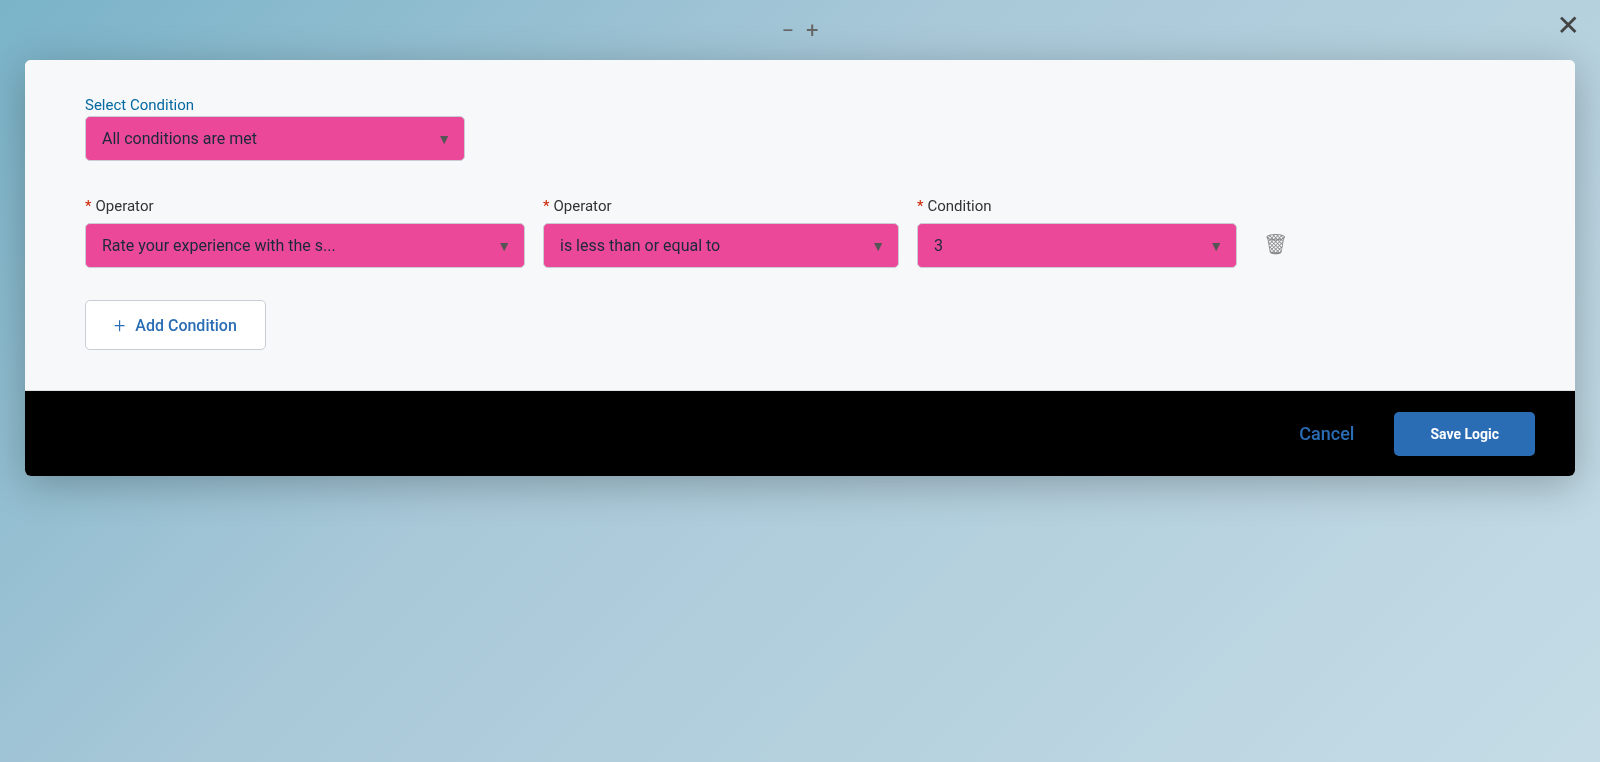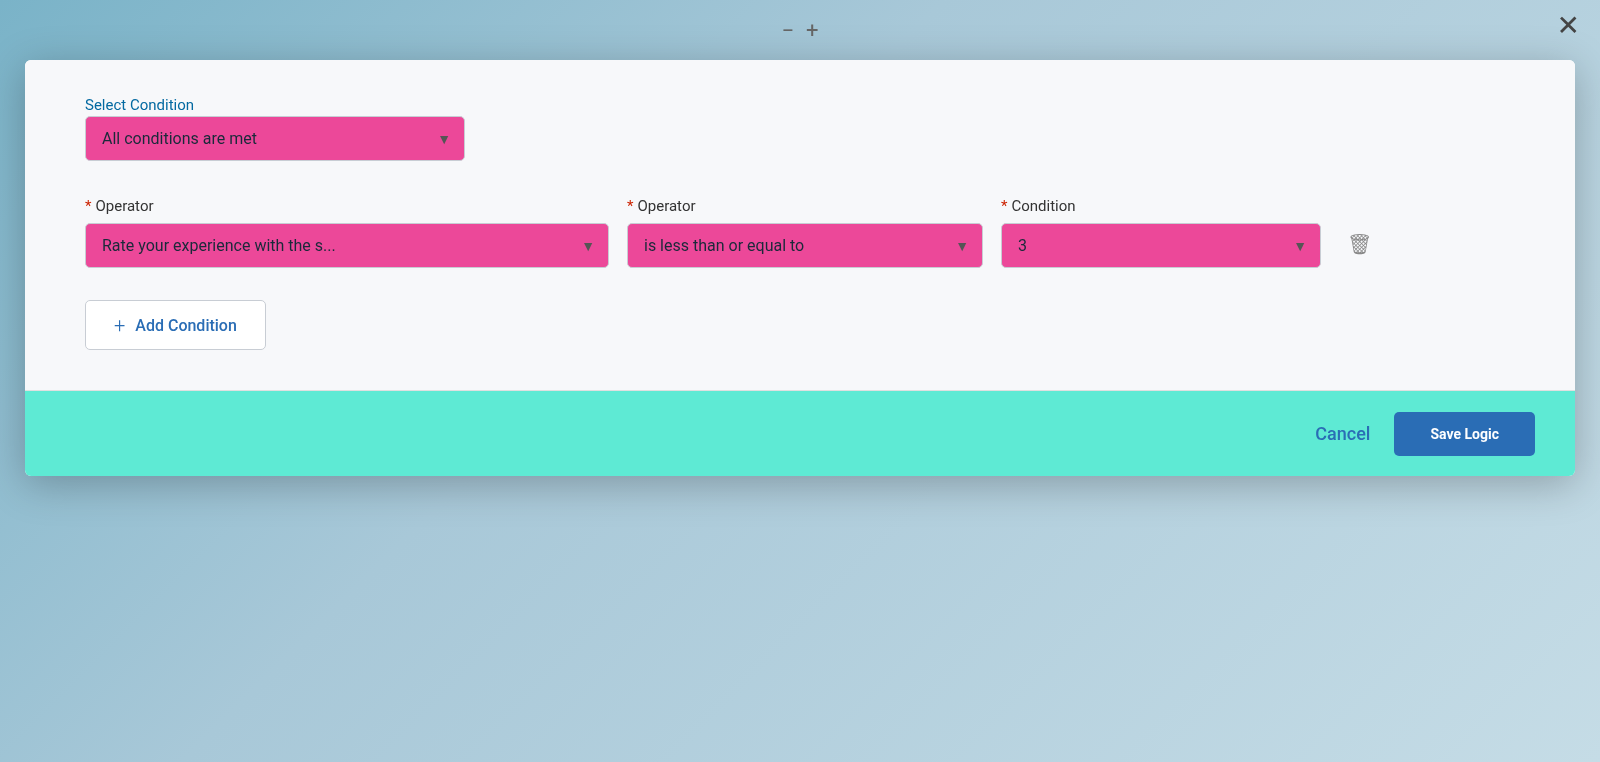--- a/index.html
+++ b/index.html
@@ -166,21 +166,21 @@
       display: flex;
       align-items: center;
       gap: 4px;
     }
 
     .required-star {
       color: #cc2200;
     }
 
     .question-select-wrapper {
-      width: 524px;
+      width: 440px;
     }
 
     .operator-select-wrapper {
       width: 356px;
     }
 
     .response-select-wrapper {
       width: 320px;
     }
 
@@ -212,26 +212,26 @@
     }
 
     .plus-icon {
       font-size: 20px;
       font-weight: 300;
       line-height: 1;
     }
 
     .modal-footer {
       padding: 20px 40px;
-      background: #5eead4;
+      background: #000000;
       border-top: 1px solid #e0e0e0;
       display: flex;
       align-items: center;
       justify-content: flex-end;
-      gap: 4px;
+      gap: 20px;
     }
 
     .cancel-btn {
       background: none;
       border: none;
       color: #2a6db5;
       font-size: 18px;
       cursor: pointer;
       padding: 12px 20px;
       font-weight: 500;

